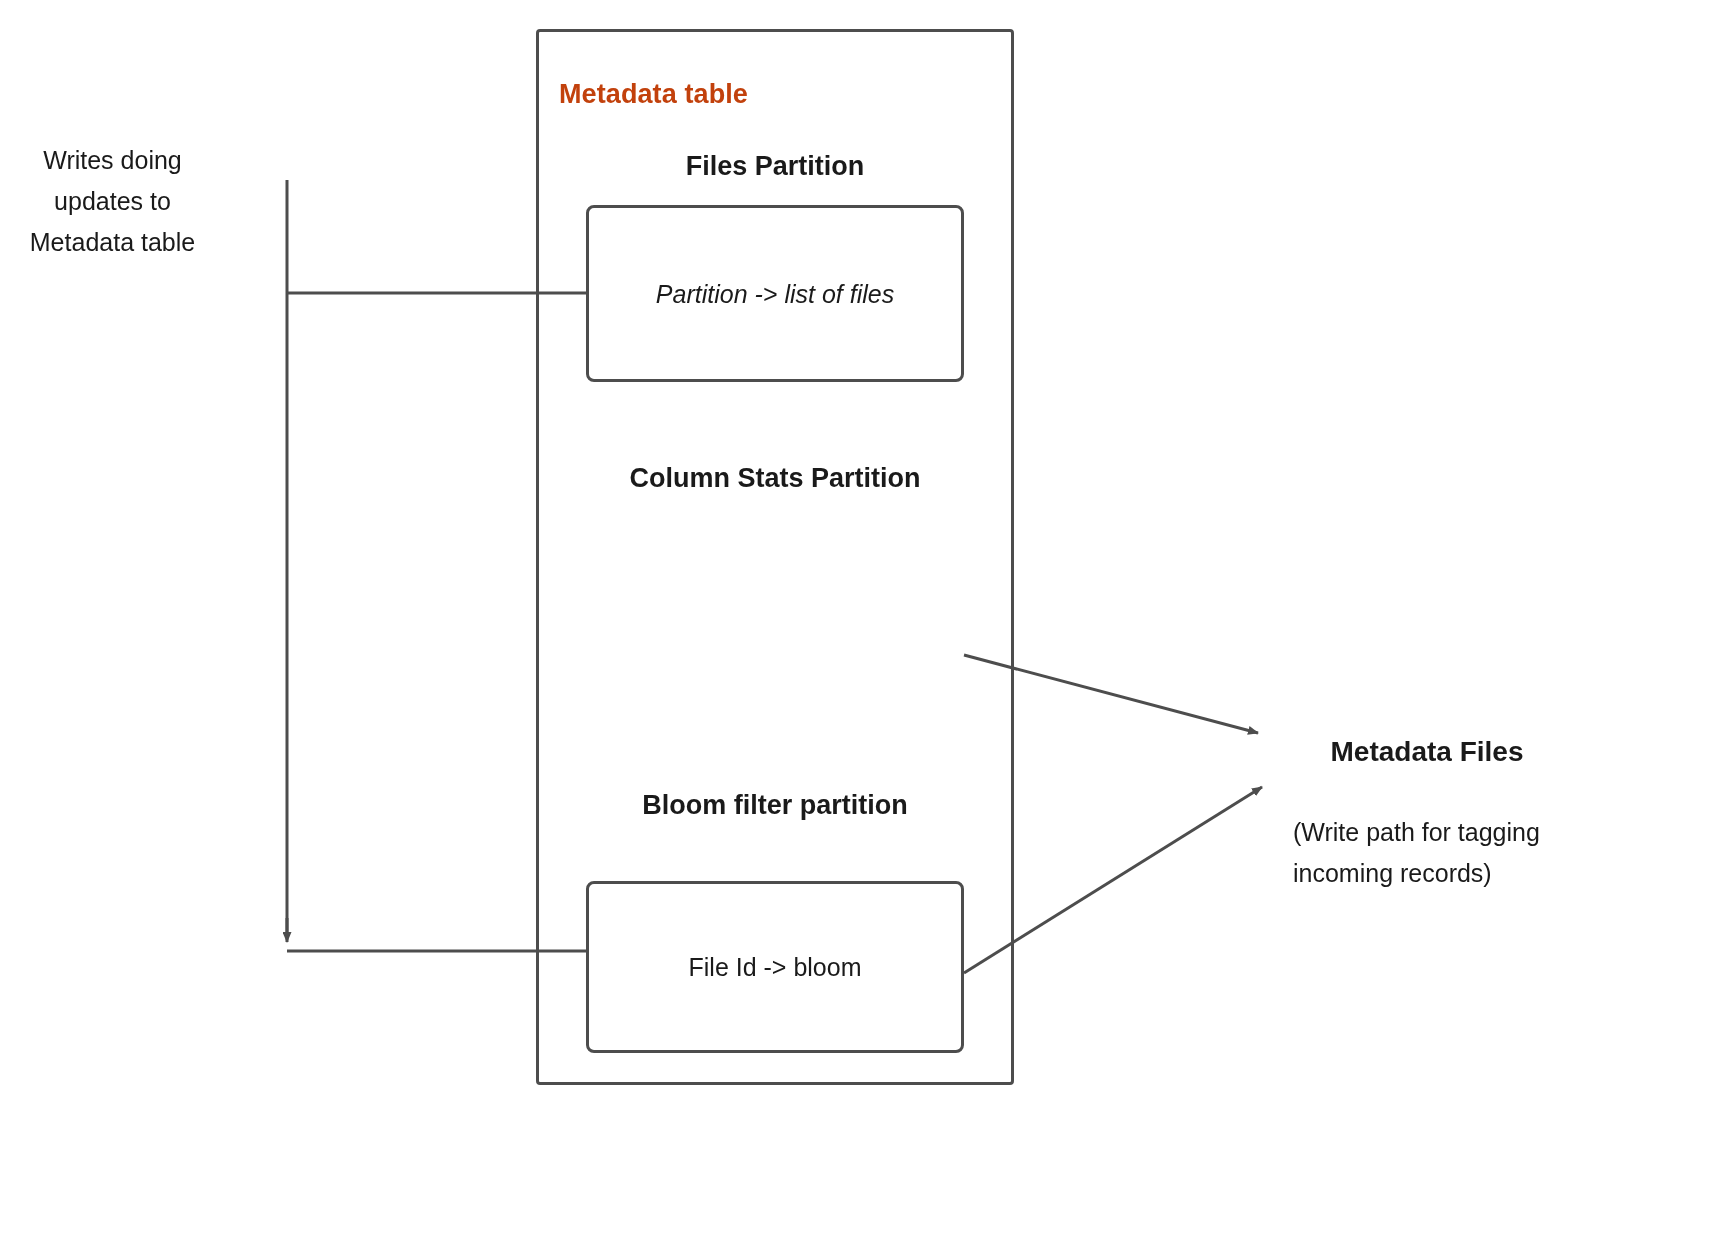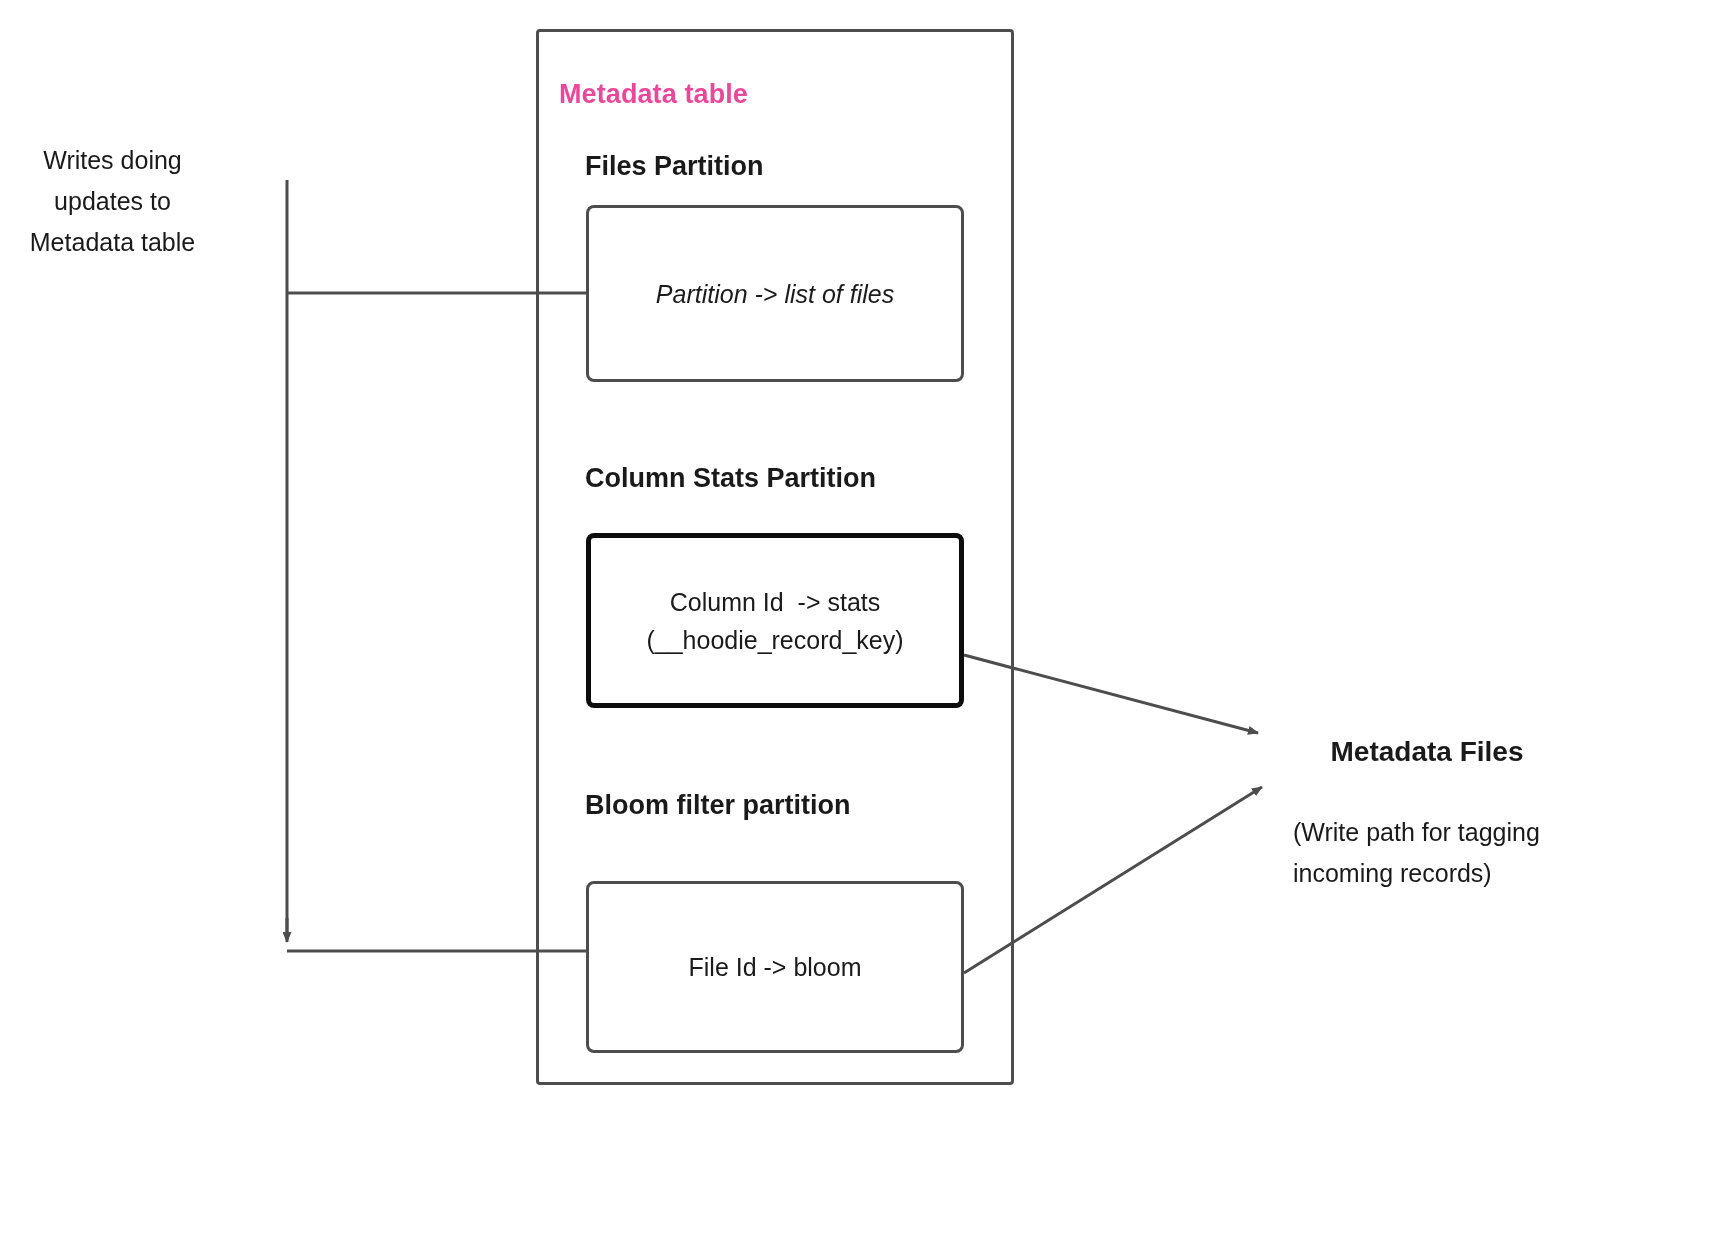--- a/index.html
+++ b/index.html
@@ -38,30 +38,30 @@
     border-radius: 4px;
     background: transparent;
     box-sizing: border-box;
   }
   .outer-title {
     position: absolute;
     left: 559px;
     top: 79px;
     font-size: 27px;
     font-weight: bold;
-    color: #ec4899;
+    color: #c2410c;
     letter-spacing: 0.1px;
     white-space: nowrap;
   }
 
   
   .section-title {
     position: absolute;
     width: 380px;
-    text-align: left;
+    text-align: center;
     font-size: 27px;
     font-weight: bold;
     color: #1a1a1a;
     line-height: 39px;
   }
   #files-partition-title { left: 585px; top: 147px; }
   #column-stats-partition-title { left: 585px; top: 459px; }
   #bloom-filter-partition-title { left: 585px; top: 786px; }
 
   
@@ -164,22 +164,20 @@
 
   <div class="left-label">Writes doing updates to Metadata table</div>
 
   <div class="outer-box"></div>
   <div class="outer-title">Metadata table</div>
 
   <div class="section-title" id="files-partition-title">Files Partition</div>
   <div class="inner-box" id="files-box">Partition -&gt; list of files</div>
 
   <div class="section-title" id="column-stats-partition-title">Column Stats Partition</div>
-  <div class="inner-box" id="column-stats-box">Column Id  -&gt; stats
-(__hoodie_record_key)</div>
 
   <div class="section-title" id="bloom-filter-partition-title">Bloom filter partition</div>
   <div class="inner-box" id="bloom-box">File Id -&gt; bloom</div>
 
   <div class="right-title">Metadata Files</div>
   <div class="right-caption">(Write path for tagging incoming records)</div>
 
 </div>
 
 </body></html>

